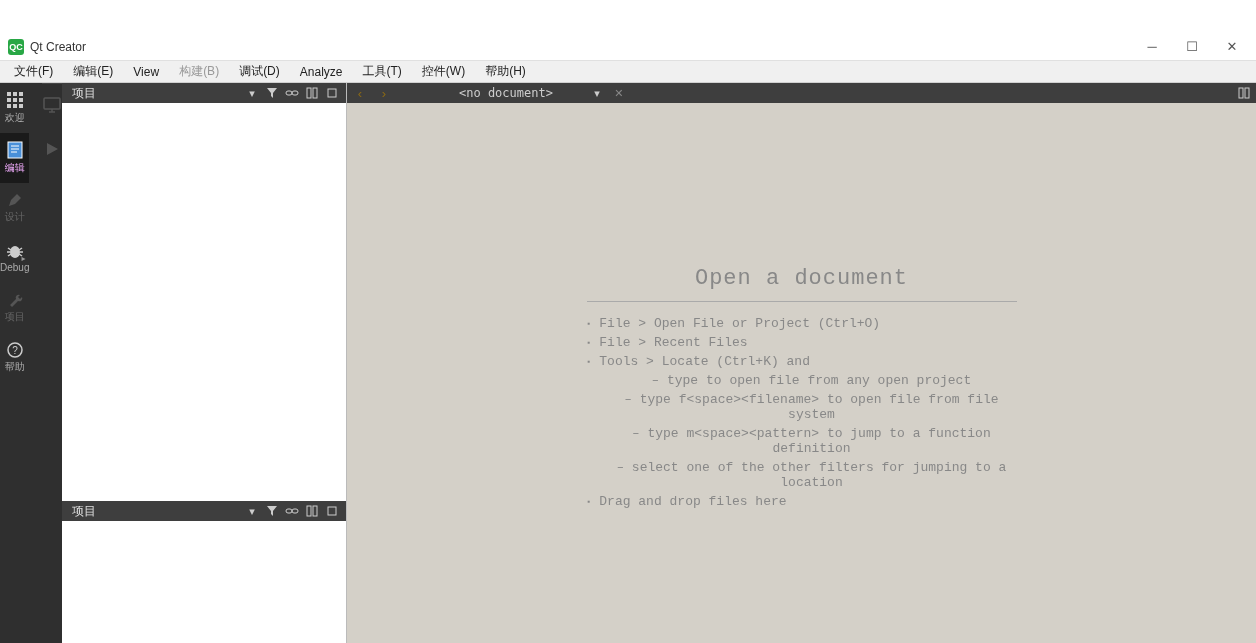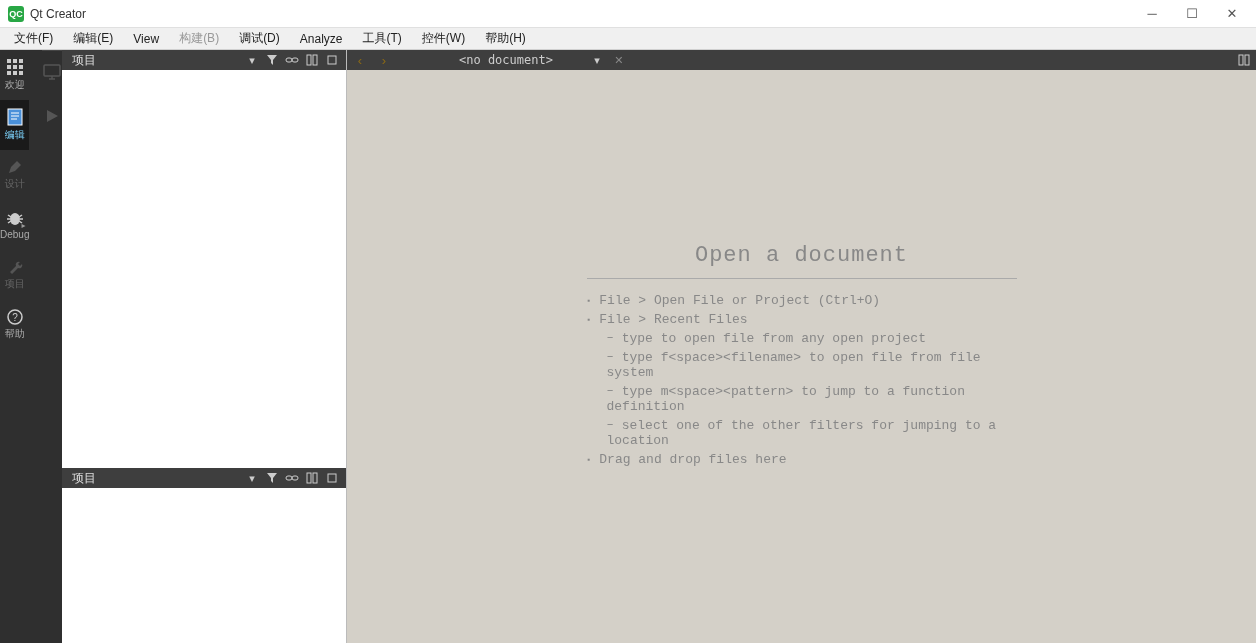--- a/index.html
+++ b/index.html
@@ -1,37 +1,37 @@
 <!DOCTYPE html>
 <html><head>
 <meta charset="utf-8">
 <style>
 * { margin:0; padding:0; box-sizing:border-box; }
 body { font-family: "Microsoft YaHei", Arial, sans-serif; font-size:12px; background:#fff; overflow:hidden; width:1256px; height:643px; }
 
 
-.titlebar { height:28px; background:#fff; display:flex; align-items:center; padding:0 8px; border-bottom:1px solid #e0e0e0; }
+.titlebar { height:28px; background:#fff; display:flex; align-items:center; padding:0 8px; border-bottom:1px solid #e0e0e0;margin-top:33px; }
 .app-icon { width:16px; height:16px; background:#28a745; border-radius:3px; display:inline-flex; align-items:center; justify-content:center; color:#fff; font-size:9px; font-weight:bold; margin-right:6px; }
 .title-text { font-size:12px; color:#333; flex:1; }
 .win-controls { display:flex; gap:20px; margin-right:6px; }
 .win-btn { width:20px; height:20px; display:flex; align-items:center; justify-content:center; color:#555; font-size:13px; cursor:pointer; }
 
 
 .menubar { height:22px; background:#f0f0f0; display:flex; align-items:center; padding:9px 4px; border-bottom:1px solid #d0d0d0; }
 .menu-item { padding:2px 10px; font-size:12px; color:#222; cursor:pointer; }
 .menu-item.disabled { color:#999; }
 
 
 .main { display:flex; height:593px; }
 
 
 .sidebar { width:62px; background:#2f2f2f; display:flex; flex-direction:row; }
 .side-section { display:flex; flex-direction:column; }
 .side-item { height:50px; display:flex; flex-direction:column; align-items:center; justify-content:center; color:#aaa; cursor:pointer; position:relative; }
-.side-item.active { background:#1a1a1a; color:#7dd3fc; }
+.side-item.active { background:#1a1a1a; color:#f0abfc; }
 .side-item .icon { font-size:18px; margin-bottom:2px; }
 .side-item .label { font-size:10px; }
 .side-item.dim { color:#666; }
 .side-spacer { flex:1; }
 .side-bottom { border-top:1px solid #444; }
 .side-bottom .side-item { height:44px; }
 
 
 .panel-area { width:285px; display:flex; flex-direction:column; background:#fff; border-right:1px solid #bbb; }
 .panel-header { height:20px; background:#3e3e3e; display:flex; align-items:center; padding:0 6px; color:#ddd; font-size:12px; gap:4px; }
@@ -46,21 +46,21 @@
 .doc-selector { flex:0 0 auto; padding:0 30px 0 60px; font-family:monospace; font-size:12px; color:#ccc; }
 .ed-spacer { flex:1; }
 .editor-body { flex:1; display:flex; align-items:center; justify-content:center; }
 
 
 .welcome { width:430px; font-family:"Courier New", monospace; font-size:13px; color:#888; }
 .welcome-title { text-align:center; font-size:22px; color:#888; padding-bottom:10px; border-bottom:1px solid #aaa; margin-bottom:14px; letter-spacing:1px; }
 .welcome ul { list-style:none; }
 .welcome li { margin-bottom:4px; }
 .welcome li::before { content:"▪"; color:#888; margin-right:8px; font-size:8px; vertical-align:middle; }
-.welcome .sub { padding-left:20px; }
+.welcome .sub { padding-left:20px;text-align:center; }
 .welcome .sub::before { content:"–"; font-size:12px; }
 
 
 svg { display:block; }
 .arrow-indicator { position:absolute; right:4px; top:50%; transform:translateY(-50%); font-size:8px; color:#999; }
 </style>
 </head>
 <body>
 
 <div class="titlebar">
@@ -250,20 +250,21 @@
             <rect x="7" y="1" width="4" height="10" fill="none" stroke="#ccc"></rect>
           </svg>
       </span>
     </div>
     <div class="editor-body">
       <div class="welcome">
         <div class="welcome-title">Open a document</div>
         <ul>
           <li>File &gt; Open File or Project (Ctrl+O)</li>
           <li>File &gt; Recent Files</li>
+          <li>Tools &gt; Locate (Ctrl+K) and</li>
           <li class="sub">type to open file from any open project</li>
           <li class="sub">type f&lt;space&gt;&lt;filename&gt; to open file from file system</li>
           <li class="sub">type m&lt;space&gt;&lt;pattern&gt; to jump to a function definition</li>
           <li class="sub">select one of the other filters for jumping to a location</li>
           <li>Drag and drop files here</li>
         </ul>
       </div>
     </div>
   </div>
 

